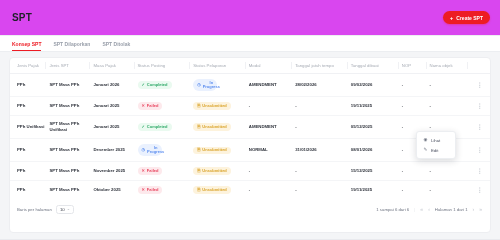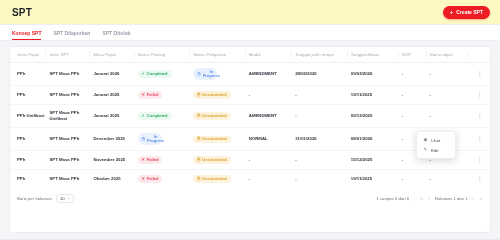--- a/index.html
+++ b/index.html
@@ -8,22 +8,22 @@
     font-family: "Liberation Sans", sans-serif;
     background: #e9eaee;
     font-size: 5px;
     color: #3b3f4a;
     -webkit-font-smoothing: antialiased;
   }
   .app { width: 500px; height: 239px; background: #f4f5f7; position: relative; display: flex; flex-direction: column; }
 
   
   .topbar {
-    height: 25px;
-    background: #fef9c3;
+    height: 36px;
+    background: #d946ef;
     border-bottom: 1px solid #eceef1;
     display: flex;
     align-items: center;
     justify-content: space-between;
     padding: 0 10px 0 12px;
     flex: none;
   }
   .page-title { font-size: 10px; font-weight: bold; color: #1d2027; letter-spacing: .2px; }
   .create-btn {
     background: #ed1c24;

